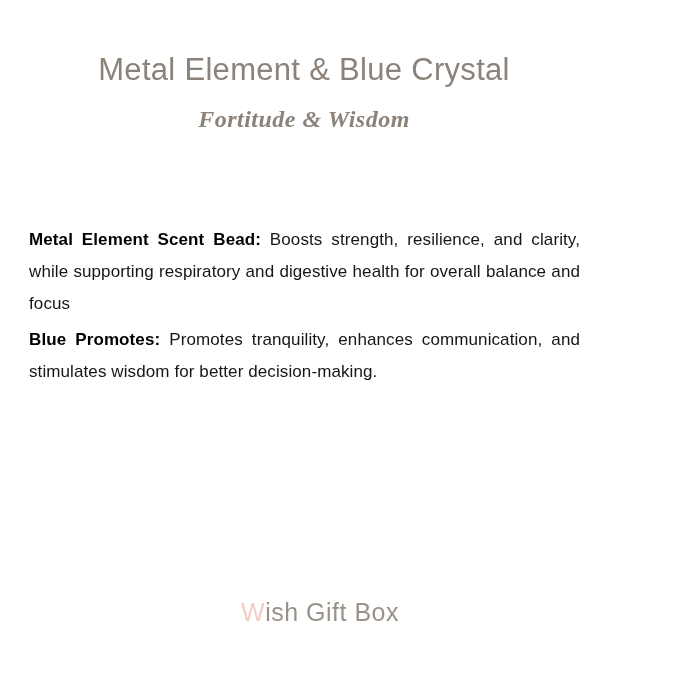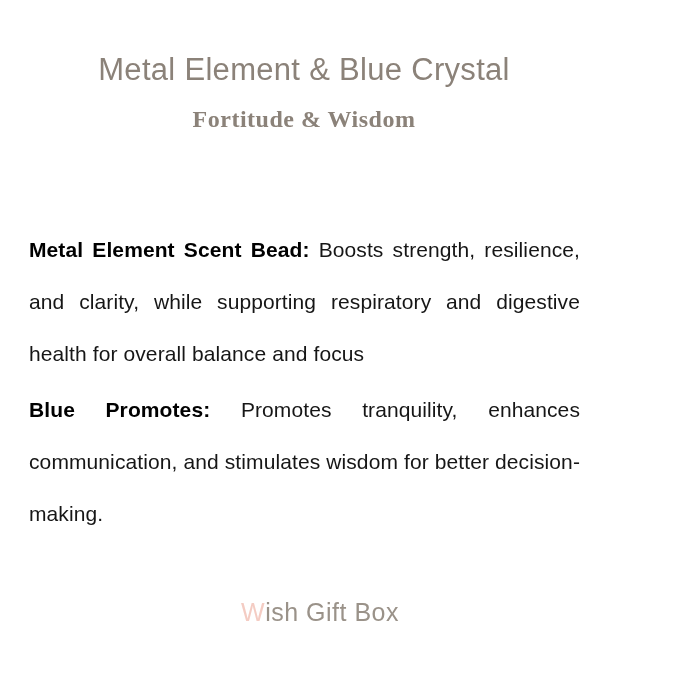--- a/index.html
+++ b/index.html
@@ -26,36 +26,37 @@
     font-size: 31px;
     font-weight: 400;
     letter-spacing: 0.3px;
     color: #8b8279;
     margin: 0;
     padding-top: 52px;
   }
   .subtitle {
     text-align: center;
     font-family: "Liberation Serif", serif;
+    font-style: italic;
     font-weight: bold;
     font-size: 24px;
     letter-spacing: 0.5px;
     color: #8b8279;
     margin: 0;
     padding-top: 18px;
   }
   .body-block {
     position: absolute;
     left: 29px;
     right: 28px;
     top: 224px;
   }
   .para {
-    font-size: 21px;
-    line-height: 52px;
+    font-size: 17px;
+    line-height: 32px;
     text-align: justify;
     color: #161616;
     margin: 0 0 0 0;
     letter-spacing: 0.1px;
   }
   .para + .para {
     margin-top: 4px;
   }
   .lead {
     font-weight: bold;

